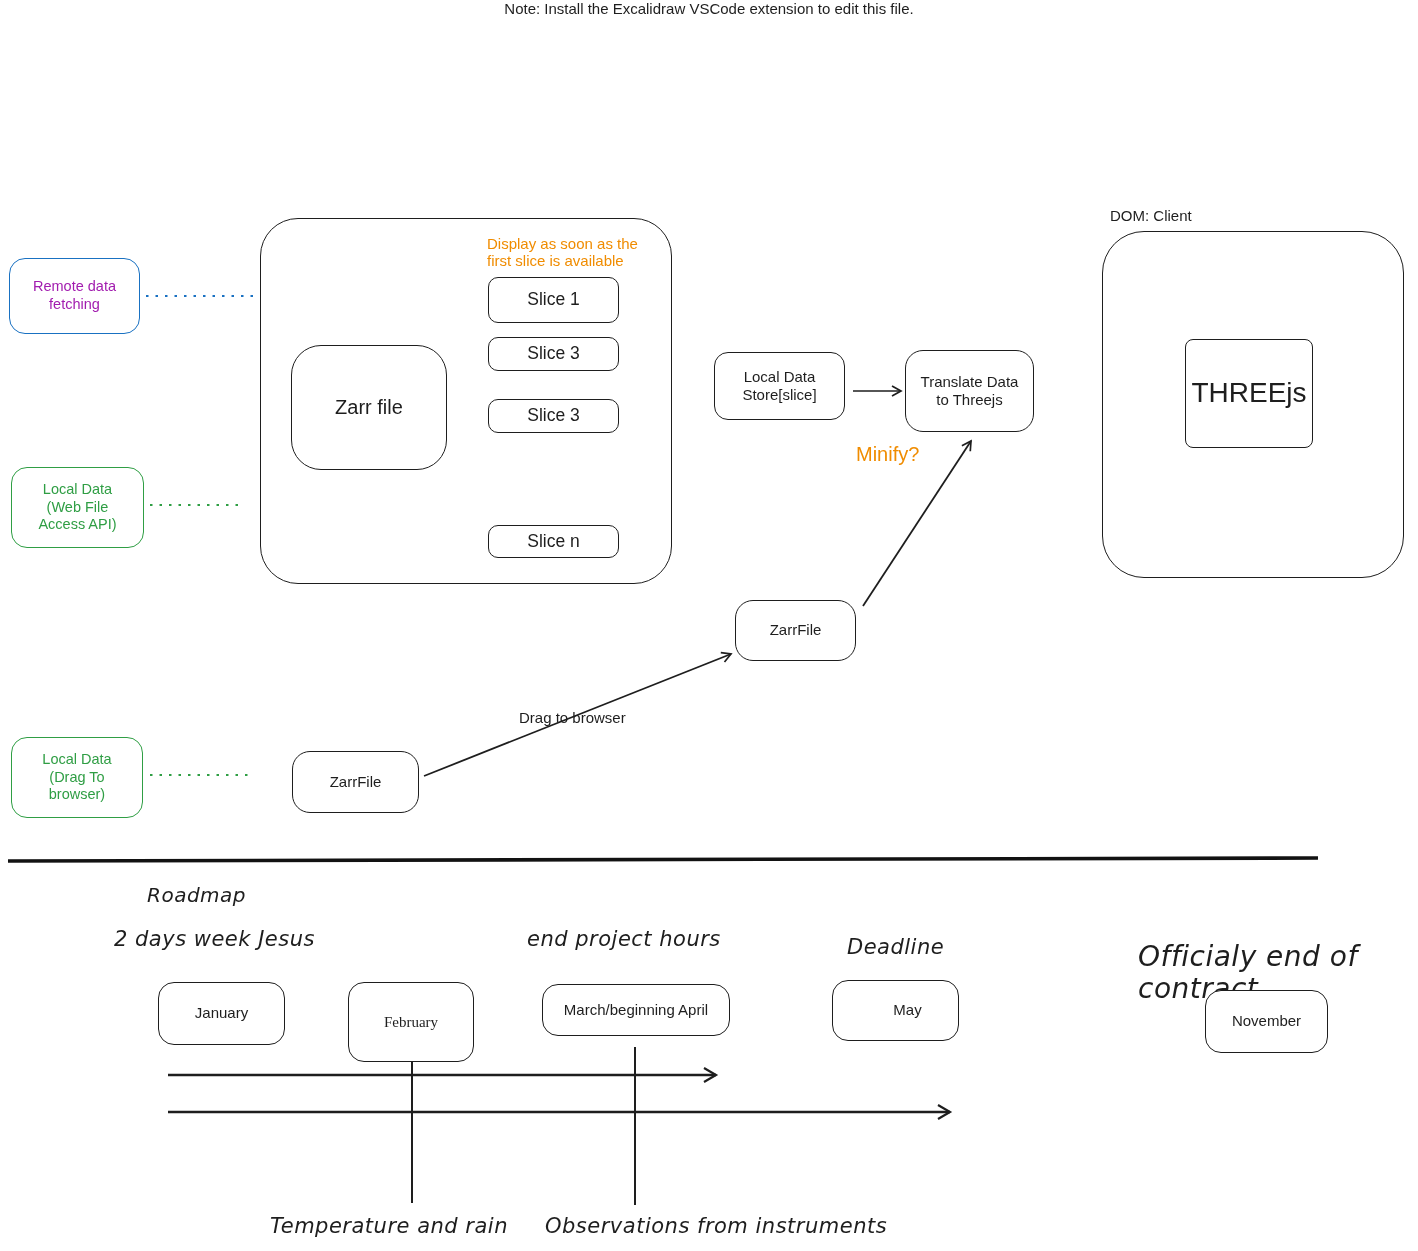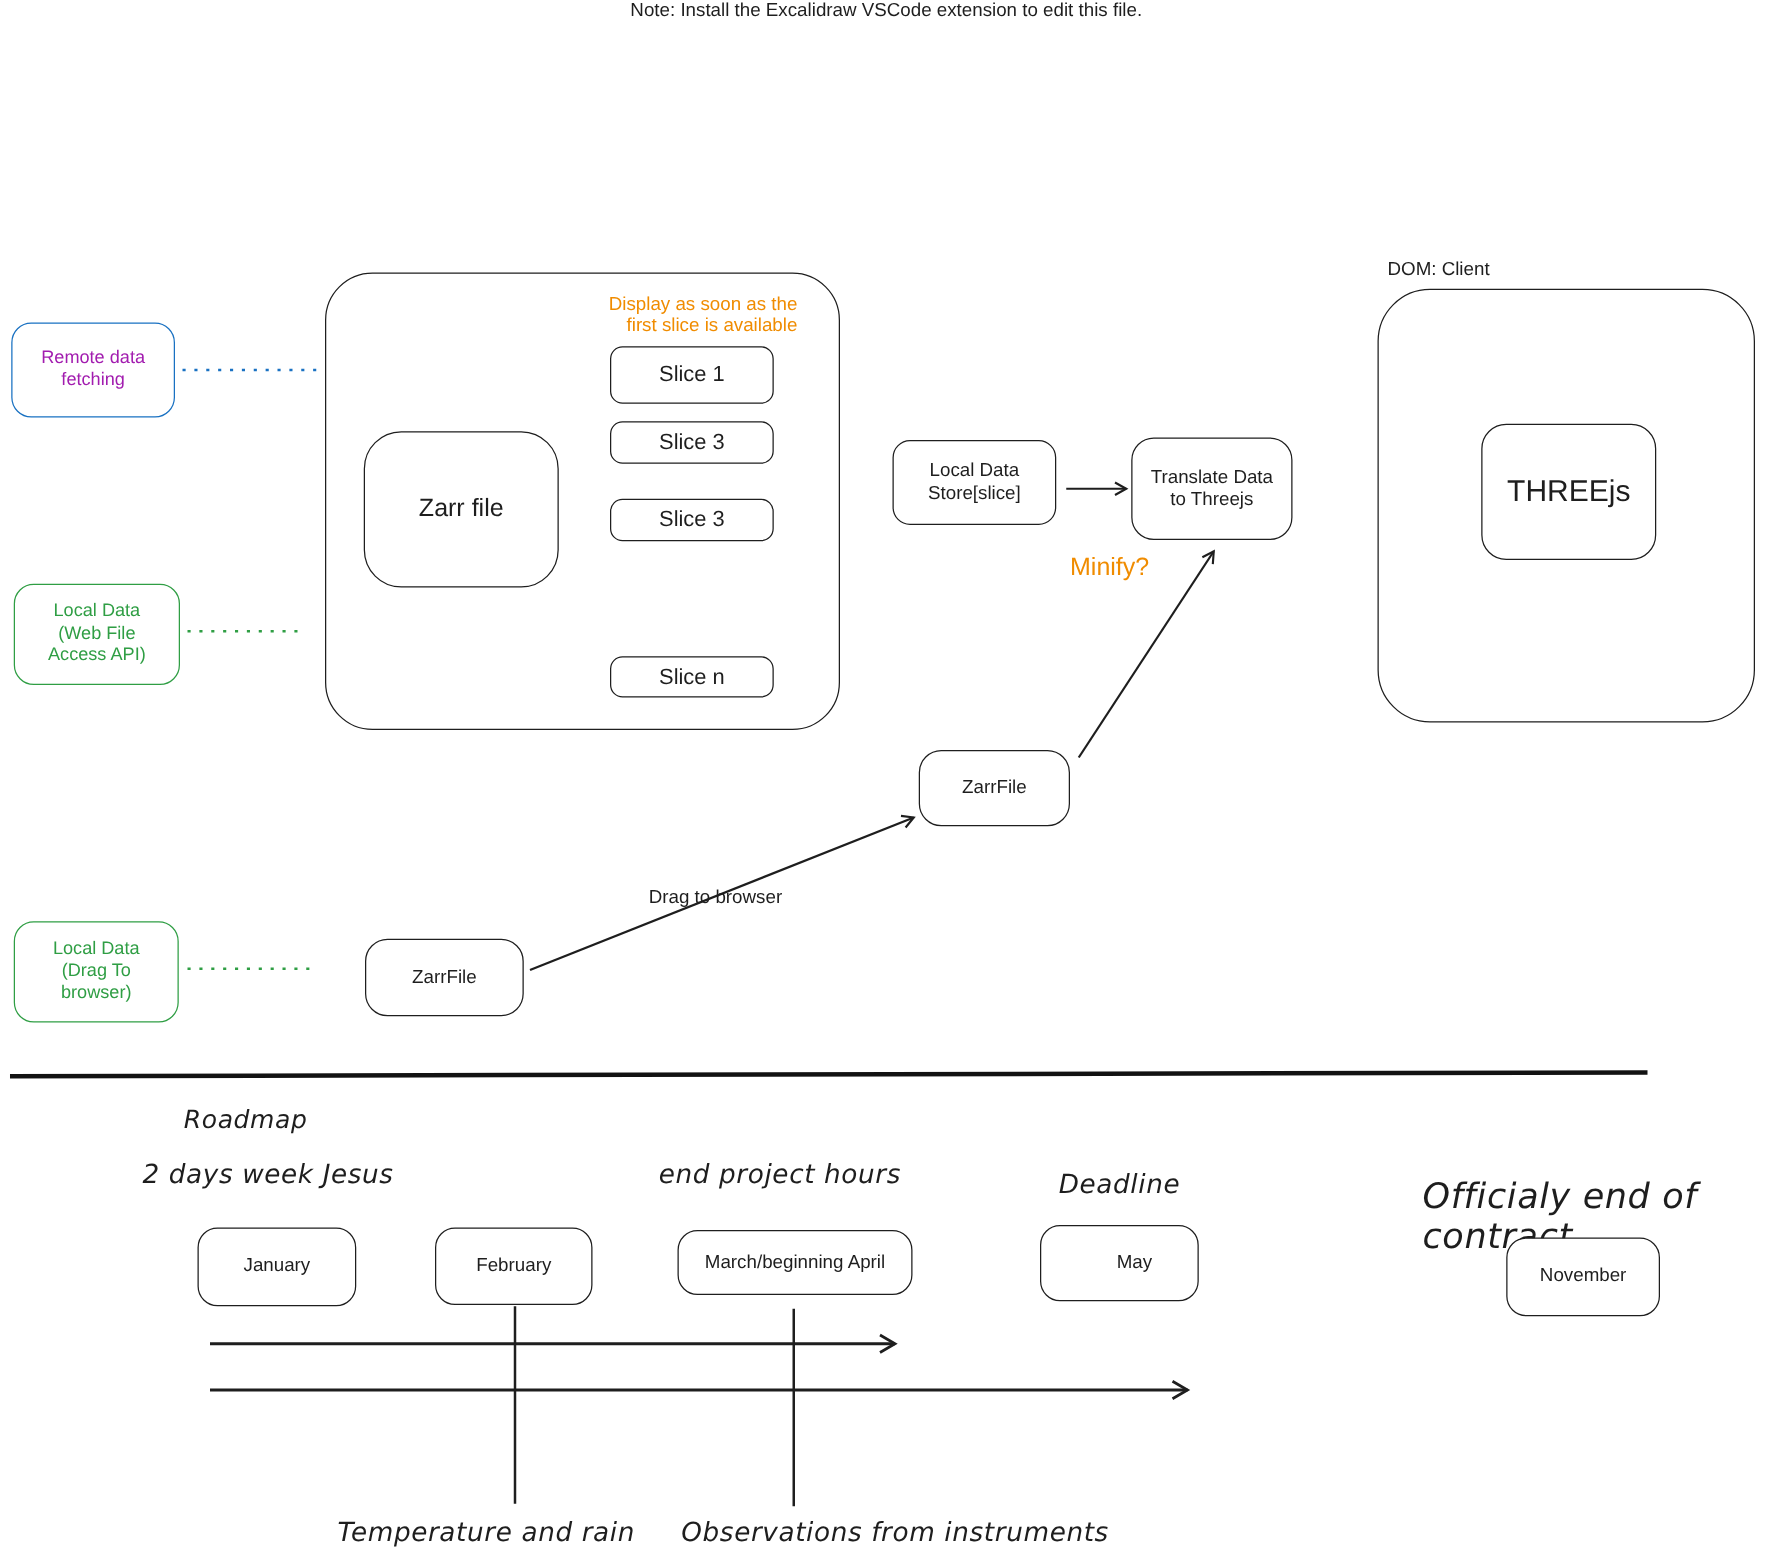--- a/index.html
+++ b/index.html
@@ -75,53 +75,53 @@
 fetching</div>
   <div class="node green" style="left:11px; top:467px; width:133px; height:81px; font-size:14.5px;">Local Data
 (Web File
 Access API)</div>
   <div class="node green" style="left:11px; top:737px; width:132px; height:81px; font-size:14.5px;">Local Data
 (Drag To
 browser)</div>
 
   <div class="node" style="left:260px; top:218px; width:412px; height:366px; border-radius:38px;"></div>
 
-  <div class="label orange-text" style="left:487px; top:235px; font-size:15px;text-align:right;">Display as soon as the
+  <div class="label orange-text" style="left:487px; top:235px; font-size:15px;">Display as soon as the
 first slice is available</div>
 
   <div class="node" style="left:291px; top:345px; width:156px; height:125px; border-radius:30px; font-size:20px;">Zarr file</div>
 
   <div class="node" style="left:488px; top:277px; width:131px; height:46px; border-radius:10px; font-size:17.5px;">Slice 1</div>
   <div class="node" style="left:488px; top:337px; width:131px; height:34px; border-radius:10px; font-size:17.5px;">Slice 3</div>
   <div class="node" style="left:488px; top:399px; width:131px; height:34px; border-radius:10px; font-size:17.5px;">Slice 3</div>
   <div class="node" style="left:488px; top:525px; width:131px; height:33px; border-radius:10px; font-size:17.5px;">Slice n</div>
 
   <div class="node" style="left:714px; top:352px; width:131px; height:68px; border-radius:14px; font-size:15px;">Local Data
 Store[slice]</div>
   <div class="node" style="left:905px; top:350px; width:129px; height:82px; border-radius:18px; font-size:15px;">Translate Data
 to Threejs</div>
 
   <div class="label orange-text" style="left:840px; top:443px; font-size:20px; font-weight:500;margin-left:16px;">Minify?</div>
 
   <div class="label" style="left:1110px; top:207px; font-size:15px;">DOM: Client</div>
   <div class="node" style="left:1102px; top:231px; width:302px; height:347px; border-radius:42px;"></div>
-  <div class="node" style="left:1185px; top:339px; width:140px; height:109px; border-radius:20px; font-size:24px;">THREEjs</div>
+  <div class="node" style="left:1185px; top:339px; width:128px; height:109px; border-radius:8px; font-size:28px;">THREEjs</div>
 
   <div class="node" style="left:735px; top:600px; width:121px; height:61px; border-radius:18px; font-size:15px;">ZarrFile</div>
   <div class="node" style="left:292px; top:751px; width:127px; height:62px; border-radius:18px; font-size:15px;">ZarrFile</div>
   <div class="label" style="left:519px; top:709px; font-size:15px;">Drag to browser</div>
 
   <div class="label hand" style="left:147px; top:884px; font-size:20px;">Roadmap</div>
   <div class="label hand" style="left:114px; top:927px; font-size:21px;">2 days week Jesus</div>
   <div class="label hand" style="left:527px; top:927px; font-size:21px;">end project hours</div>
   <div class="label hand" style="left:847px; top:935px; font-size:21px;">Deadline</div>
   <div class="label hand" style="left:1138px; top:941px; font-size:28px;">Officialy end of contract</div>
 
   <div class="node" style="left:158px; top:982px; width:127px; height:63px; font-size:15px;">January</div>
-  <div class="node" style="left:348px; top:982px; width:126px; height:62px; font-size:15px;">February</div>
+  <div class="node" style="left:348px; top:982px; width:126px; height:80px; font-size:15px;font-family:Liberation Serif, serif;">February</div>
   <div class="node" style="left:542px; top:984px; width:188px; height:52px; font-size:15px;">March/beginning April</div>
   <div class="node" style="left:832px; top:980px; width:127px; height:61px; font-size:15px;padding-left:24px;">May</div>
   <div class="node" style="left:1205px; top:990px; width:123px; height:63px; font-size:15px;">November</div>
 
   <div class="label hand" style="left:270px; top:1214px; font-size:21px;">Temperature and rain</div>
   <div class="label hand" style="left:545px; top:1214px; font-size:21px;">Observations from instruments</div>
 
 </div>
 
 </body></html>

